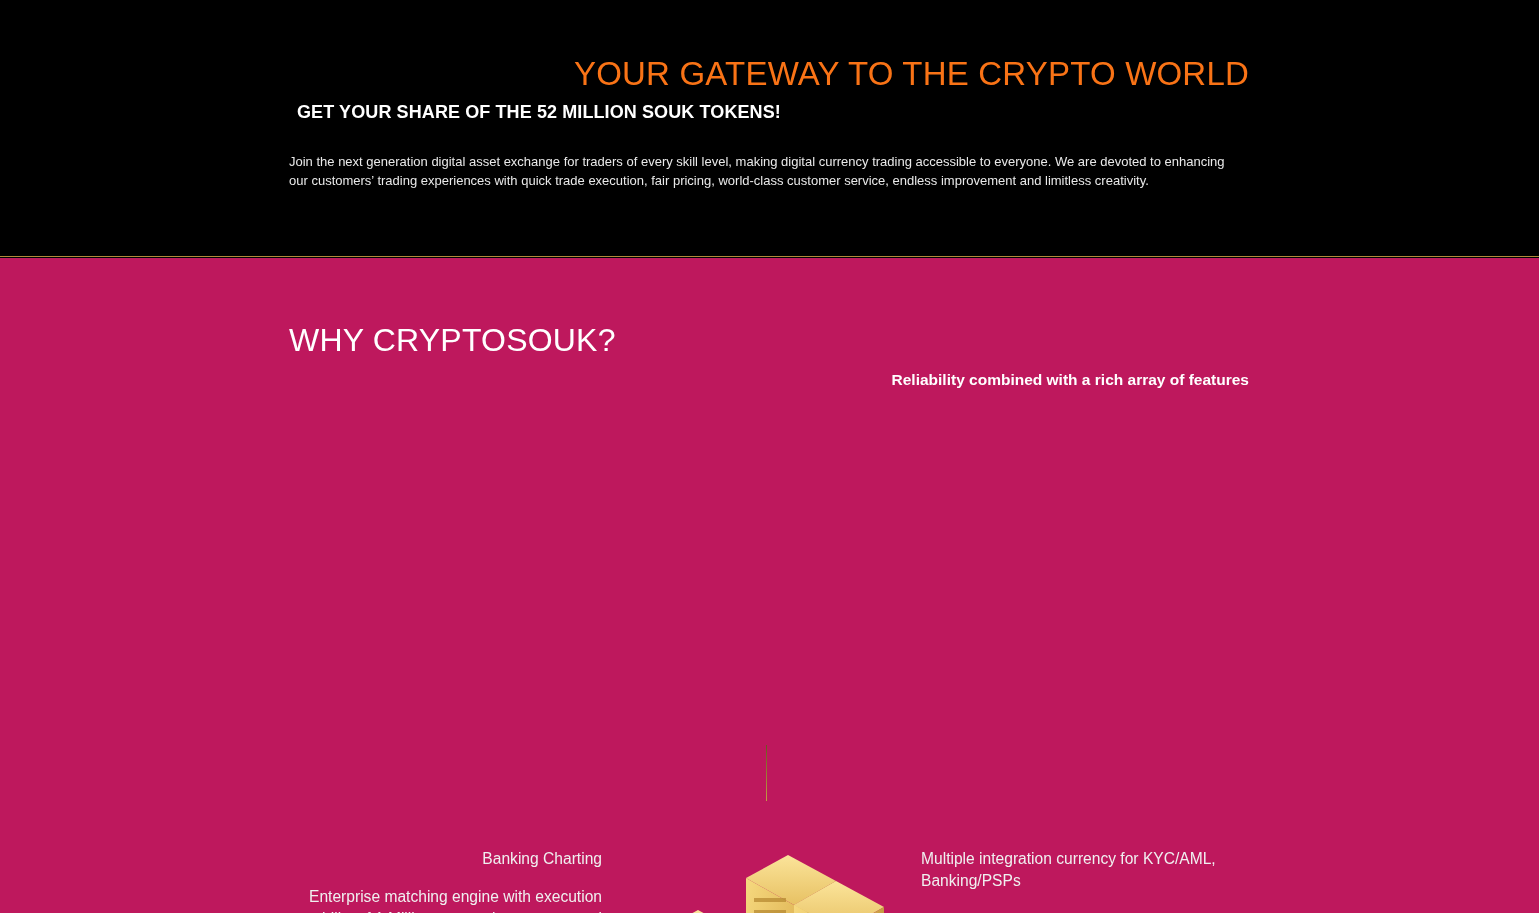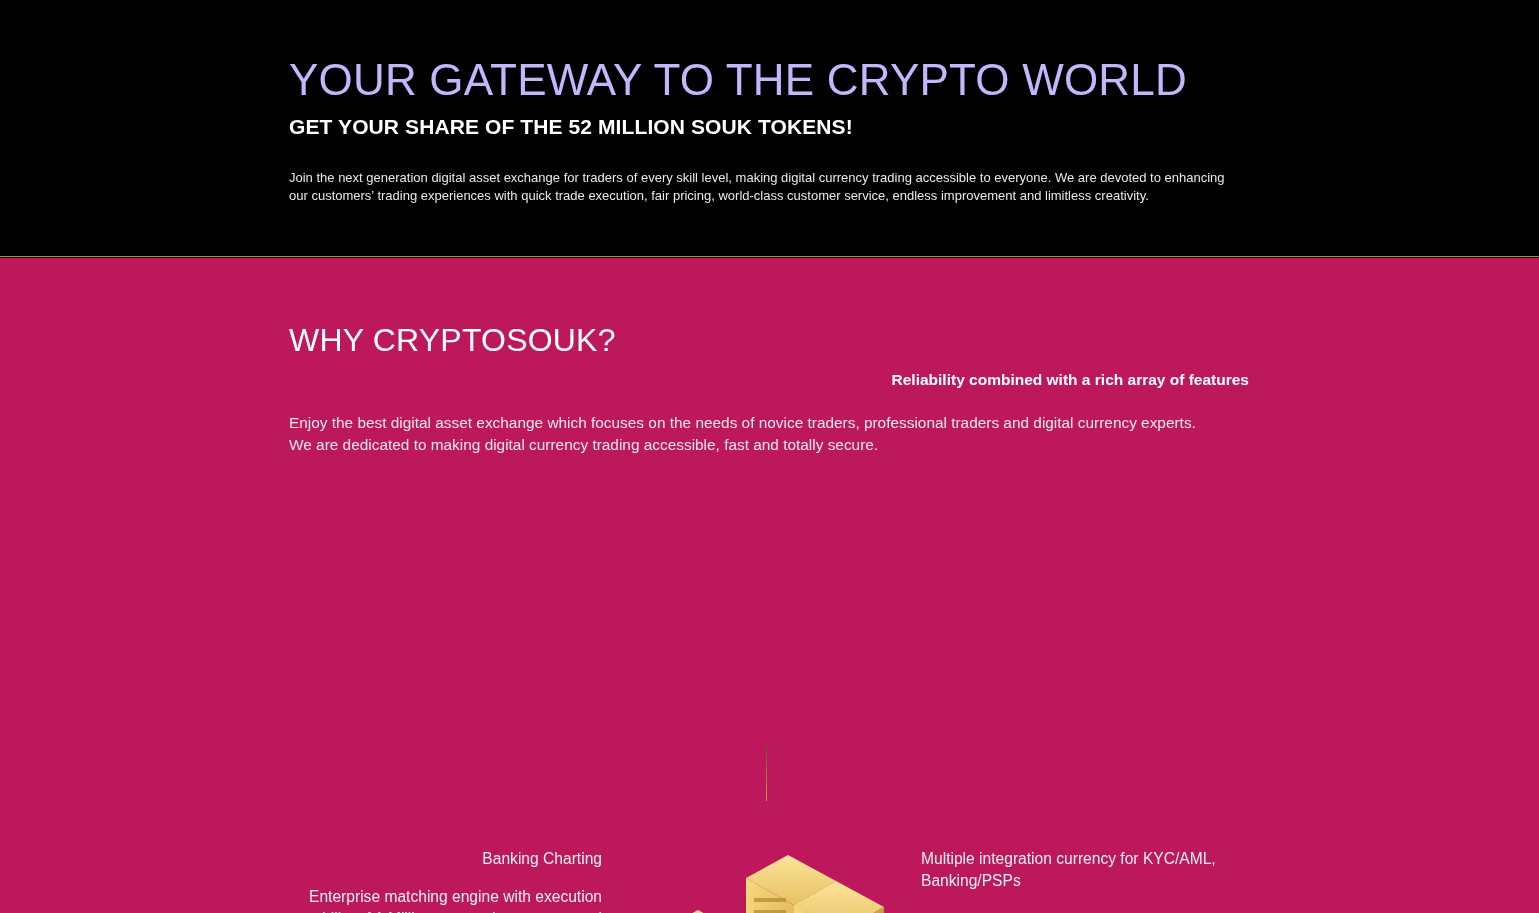--- a/index.html
+++ b/index.html
@@ -36,33 +36,35 @@
   }
 
   .hero-inner {
     position: absolute;
     left: 289px;
     top: 55px;
     width: 960px;
   }
 
   .hero-title {
-    font-size: 44px;
+    font-size: 33px;
     font-weight: 400;
     letter-spacing: 0.2px;
     line-height: 1.15;
-    color: #c4b5fd;
+    color: #f97316;
+    text-align: right;
   }
 
   .hero-subtitle {
     margin-top: 9px;
-    font-size: 21px;
+    font-size: 18px;
     font-weight: 700;
     letter-spacing: 0.1px;
     color: #ffffff;
+    margin-left: 8px;
   }
 
   .hero-body {
     margin-top: 30px;
     font-size: 13px;
     line-height: 1.45;
     color: #e9e9e9;
     width: 950px;
   }
 
@@ -161,21 +163,20 @@
       <h1 class="hero-title">YOUR GATEWAY TO THE CRYPTO WORLD</h1>
       <h2 class="hero-subtitle">GET YOUR SHARE OF THE 52 MILLION SOUK TOKENS!</h2>
       <p class="hero-body">Join the next generation digital asset exchange for traders of every skill level, making digital currency trading accessible to everyone. We are devoted to enhancing our customers’ trading experiences with quick trade execution, fair pricing, world-class customer service, endless improvement and limitless creativity.</p>
     </div>
   </section>
 
   <section class="why">
     <div class="why-inner">
       <h2 class="why-title">WHY CRYPTOSOUK?</h2>
       <h3 class="why-subtitle">Reliability combined with a rich array of features</h3>
-      <p class="why-body">Enjoy the best digital asset exchange which focuses on the needs of novice traders, professional traders and digital currency experts. We are dedicated to making digital currency trading accessible, fast and totally secure.</p>
     </div>
 
     <div class="tick"></div>
 
     <div class="features-left">
       <div class="feature">Banking Charting</div>
       <div class="feature">Enterprise matching engine with execution ability of 1 Million transactions per second</div>
 
     </div>
 

